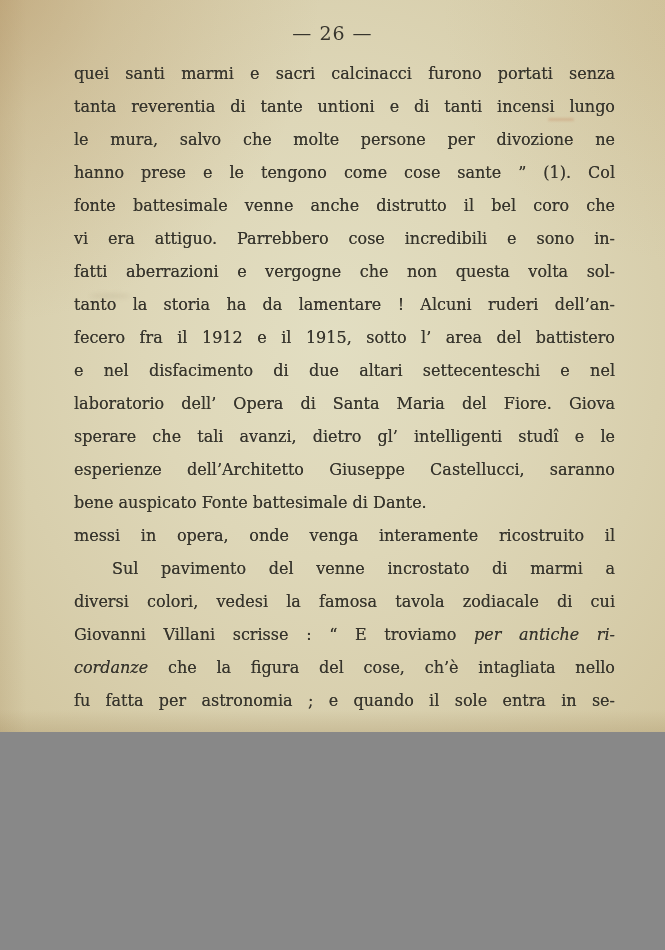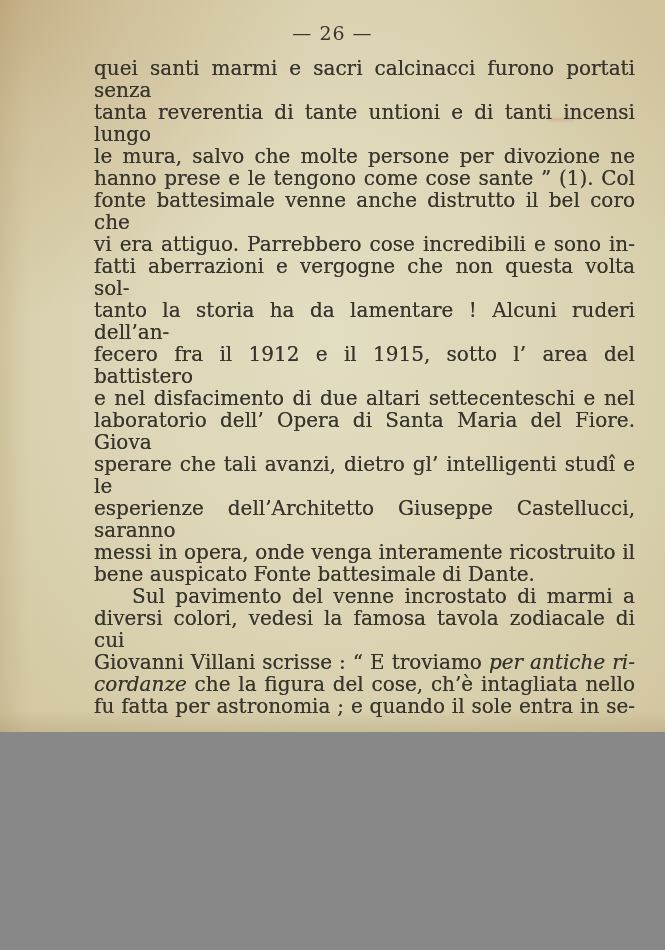--- a/index.html
+++ b/index.html
@@ -22,22 +22,22 @@
   .fleck.f3{left:548px;top:118px;width:26px;height:3px;background:rgba(190,110,70,.25);filter:blur(1px);border-radius:2px;}
   .fleck.f4{left:90px;top:293px;width:40px;height:6px;background:rgba(130,110,80,.10);filter:blur(2px);}
 
   .page-number{
     position:absolute;left:0;top:22px;width:665px;
     text-align:center;
     font-size:19px;letter-spacing:1px;
     color:#37352d;
   }
   .body-text{
-    position:absolute;left:94px;top:57px;width:541px;
-    font-size:20px;line-height:22px;
+    position:absolute;left:74px;top:57px;width:541px;
+    font-size:16px;line-height:33px;
     color:#36342c;
     text-shadow:0 0 .5px rgba(54,52,44,.75);
   }
   .line{text-align:justify;text-align-last:justify;white-space:normal;}
   .line.no-just{text-align-last:left;}
   .line.indent{text-indent:38px;}
   .italic{font-style:italic;}
   .smallcaps{font-variant:small-caps;letter-spacing:.5px;}
   .footnotes{
     position:absolute;left:88px;top:821px;width:534px;
@@ -65,22 +65,22 @@
       <div class="line"><span>hanno prese e le tengono come cose sante ” (1). Col</span></div>
       <div class="line"><span>fonte battesimale venne anche distrutto il bel coro che</span></div>
       <div class="line"><span>vi era attiguo. Parrebbero cose incredibili e sono in-</span></div>
       <div class="line"><span>fatti aberrazioni e vergogne che non questa volta sol-</span></div>
       <div class="line"><span>tanto la storia ha da lamentare ! Alcuni ruderi dell’an-</span></div>
       <div class="line"><span>fecero fra il 1912 e il 1915, sotto l’ area del battistero</span></div>
       <div class="line"><span>e nel disfacimento di due altari settecenteschi e nel</span></div>
       <div class="line"><span>laboratorio dell’ Opera di Santa Maria del Fiore. Giova</span></div>
       <div class="line"><span>sperare che tali avanzi, dietro gl’ intelligenti studî e le</span></div>
       <div class="line"><span>esperienze dell’Architetto Giuseppe Castellucci, saranno</span></div>
+      <div class="line no-just"><span>bene auspicato Fonte battesimale di Dante.</span></div>
       <div class="line"><span>messi in opera, onde venga interamente ricostruito il</span></div>
-      <div class="line no-just"><span>bene auspicato Fonte battesimale di Dante.</span></div>
       <div class="line indent"><span>Sul pavimento del venne incrostato di marmi a</span></div>
       <div class="line"><span>diversi colori, vedesi la famosa tavola zodiacale di cui</span></div>
       <div class="line"><span>Giovanni Villani scrisse : “ E troviamo </span><span class="italic">per antiche ri-</span></div>
       <div class="line"><span class="italic">cordanze</span><span> che la figura del cose, ch’è intagliata nello</span></div>
       <div class="line"><span>fu fatta per astronomia ; e quando il sole entra in se-</span></div>
     </div>
 
   <div class="footnotes">
       <div class="line"><span>(1) Vedi </span><span class="smallcaps">Mario Tinti</span><span>, </span><span class="italic">Il fonte battesimale di Dante</span><span>, p. 8.</span></div>
       <div class="line"><span>(2) G. </span><span class="smallcaps">Villani</span><span>, </span><span class="italic">Cronica</span><span>, I, 60.</span></div>

